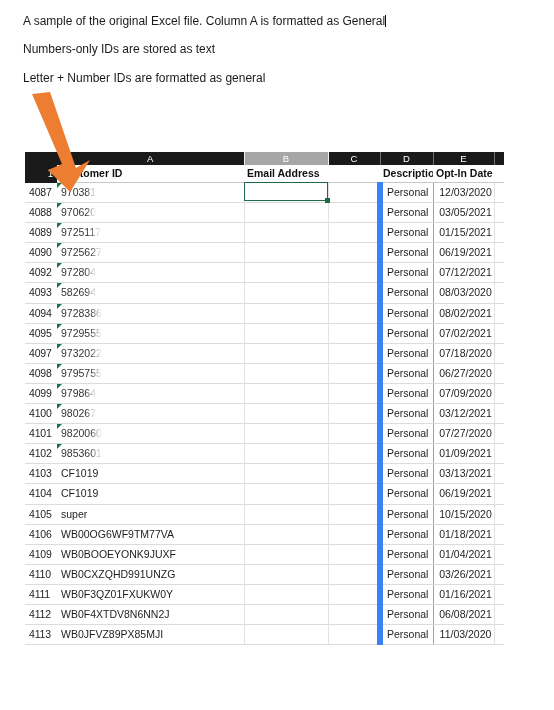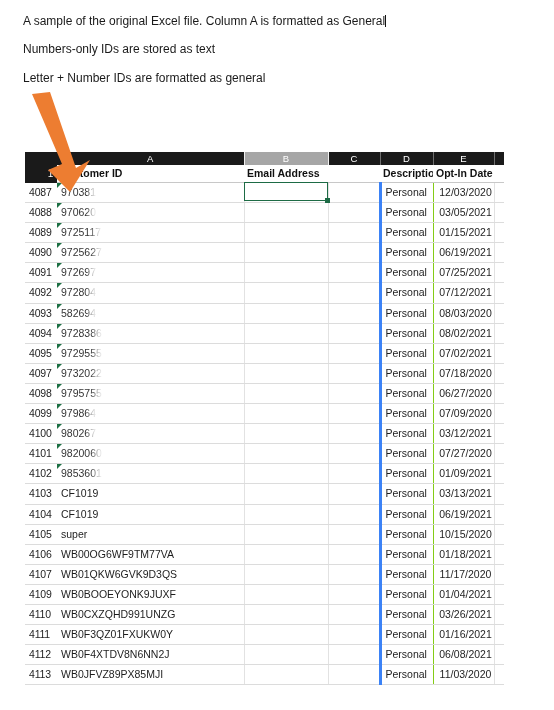--- a/index.html
+++ b/index.html
@@ -137,21 +137,21 @@
     color: #ffffff;
     text-align: left;
     padding: 0 4px 0 0;
     font-size: 11px;
     border-bottom: 1px solid #2a2a2a;
     letter-spacing: -0.2px;
   }
   td.cell-a { position: relative; }
   td.cell-b { border-left: 1px solid #e2e2e2; }
   td.cell-c { border-left: 1px solid #e2e2e2; }
-  td.cell-d { border-left: 3px solid #3b82f6; }
+  td.cell-d { border-left: 6px solid #3b82f6; }
   td.cell-e { border-left: 1px solid #84cc16; text-align: center; }
   td.cell-f { border-left: 1px solid #e2e2e2; }
 
   
   .faded {
     display: inline-block;
     -webkit-mask-image: linear-gradient(to right, #000 0%, #000 72%, rgba(0,0,0,0.25) 92%, rgba(0,0,0,0.05) 100%);
     mask-image: linear-gradient(to right, #000 0%, #000 72%, rgba(0,0,0,0.25) 92%, rgba(0,0,0,0.05) 100%);
     opacity: 0.92;
   }
@@ -263,29 +263,20 @@
         <tr class="data">
           <td class="rowno">4090</td>
           <td class="cell-a"><span class="errtri"></span><span class="faded">9725627</span></td>
           <td class="cell-b"></td>
           <td class="cell-c"></td>
           <td class="cell-d">Personal</td>
           <td class="cell-e">06/19/2021</td>
           <td class="cell-f"></td>
         </tr>
         <tr class="data">
-          <td class="rowno">4091</td>
-          <td class="cell-a"><span class="errtri"></span><span class="faded">972697</span></td>
-          <td class="cell-b"></td>
-          <td class="cell-c"></td>
-          <td class="cell-d">Personal</td>
-          <td class="cell-e">07/25/2021</td>
-          <td class="cell-f"></td>
-        </tr>
-        <tr class="data">
           <td class="rowno">4092</td>
           <td class="cell-a"><span class="errtri"></span><span class="faded">972804</span></td>
           <td class="cell-b"></td>
           <td class="cell-c"></td>
           <td class="cell-d">Personal</td>
           <td class="cell-e">07/12/2021</td>
           <td class="cell-f"></td>
         </tr>
         <tr class="data">
           <td class="rowno">4093</td>
@@ -395,29 +386,20 @@
           <td class="cell-e">10/15/2020</td>
           <td class="cell-f"></td>
         </tr>
         <tr class="data">
           <td class="rowno">4106</td>
           <td class="cell-a"><span>WB00OG6WF9TM77VA</span></td>
           <td class="cell-b"></td>
           <td class="cell-c"></td>
           <td class="cell-d">Personal</td>
           <td class="cell-e">01/18/2021</td>
-          <td class="cell-f"></td>
-        </tr>
-        <tr class="data">
-          <td class="rowno">4107</td>
-          <td class="cell-a"><span>WB01QKW6GVK9D3QS</span></td>
-          <td class="cell-b"></td>
-          <td class="cell-c"></td>
-          <td class="cell-d">Personal</td>
-          <td class="cell-e">11/17/2020</td>
           <td class="cell-f"></td>
         </tr>
         <tr class="data">
           <td class="rowno">4109</td>
           <td class="cell-a"><span>WB0BOOEYONK9JUXF</span></td>
           <td class="cell-b"></td>
           <td class="cell-c"></td>
           <td class="cell-d">Personal</td>
           <td class="cell-e">01/04/2021</td>
           <td class="cell-f"></td>

